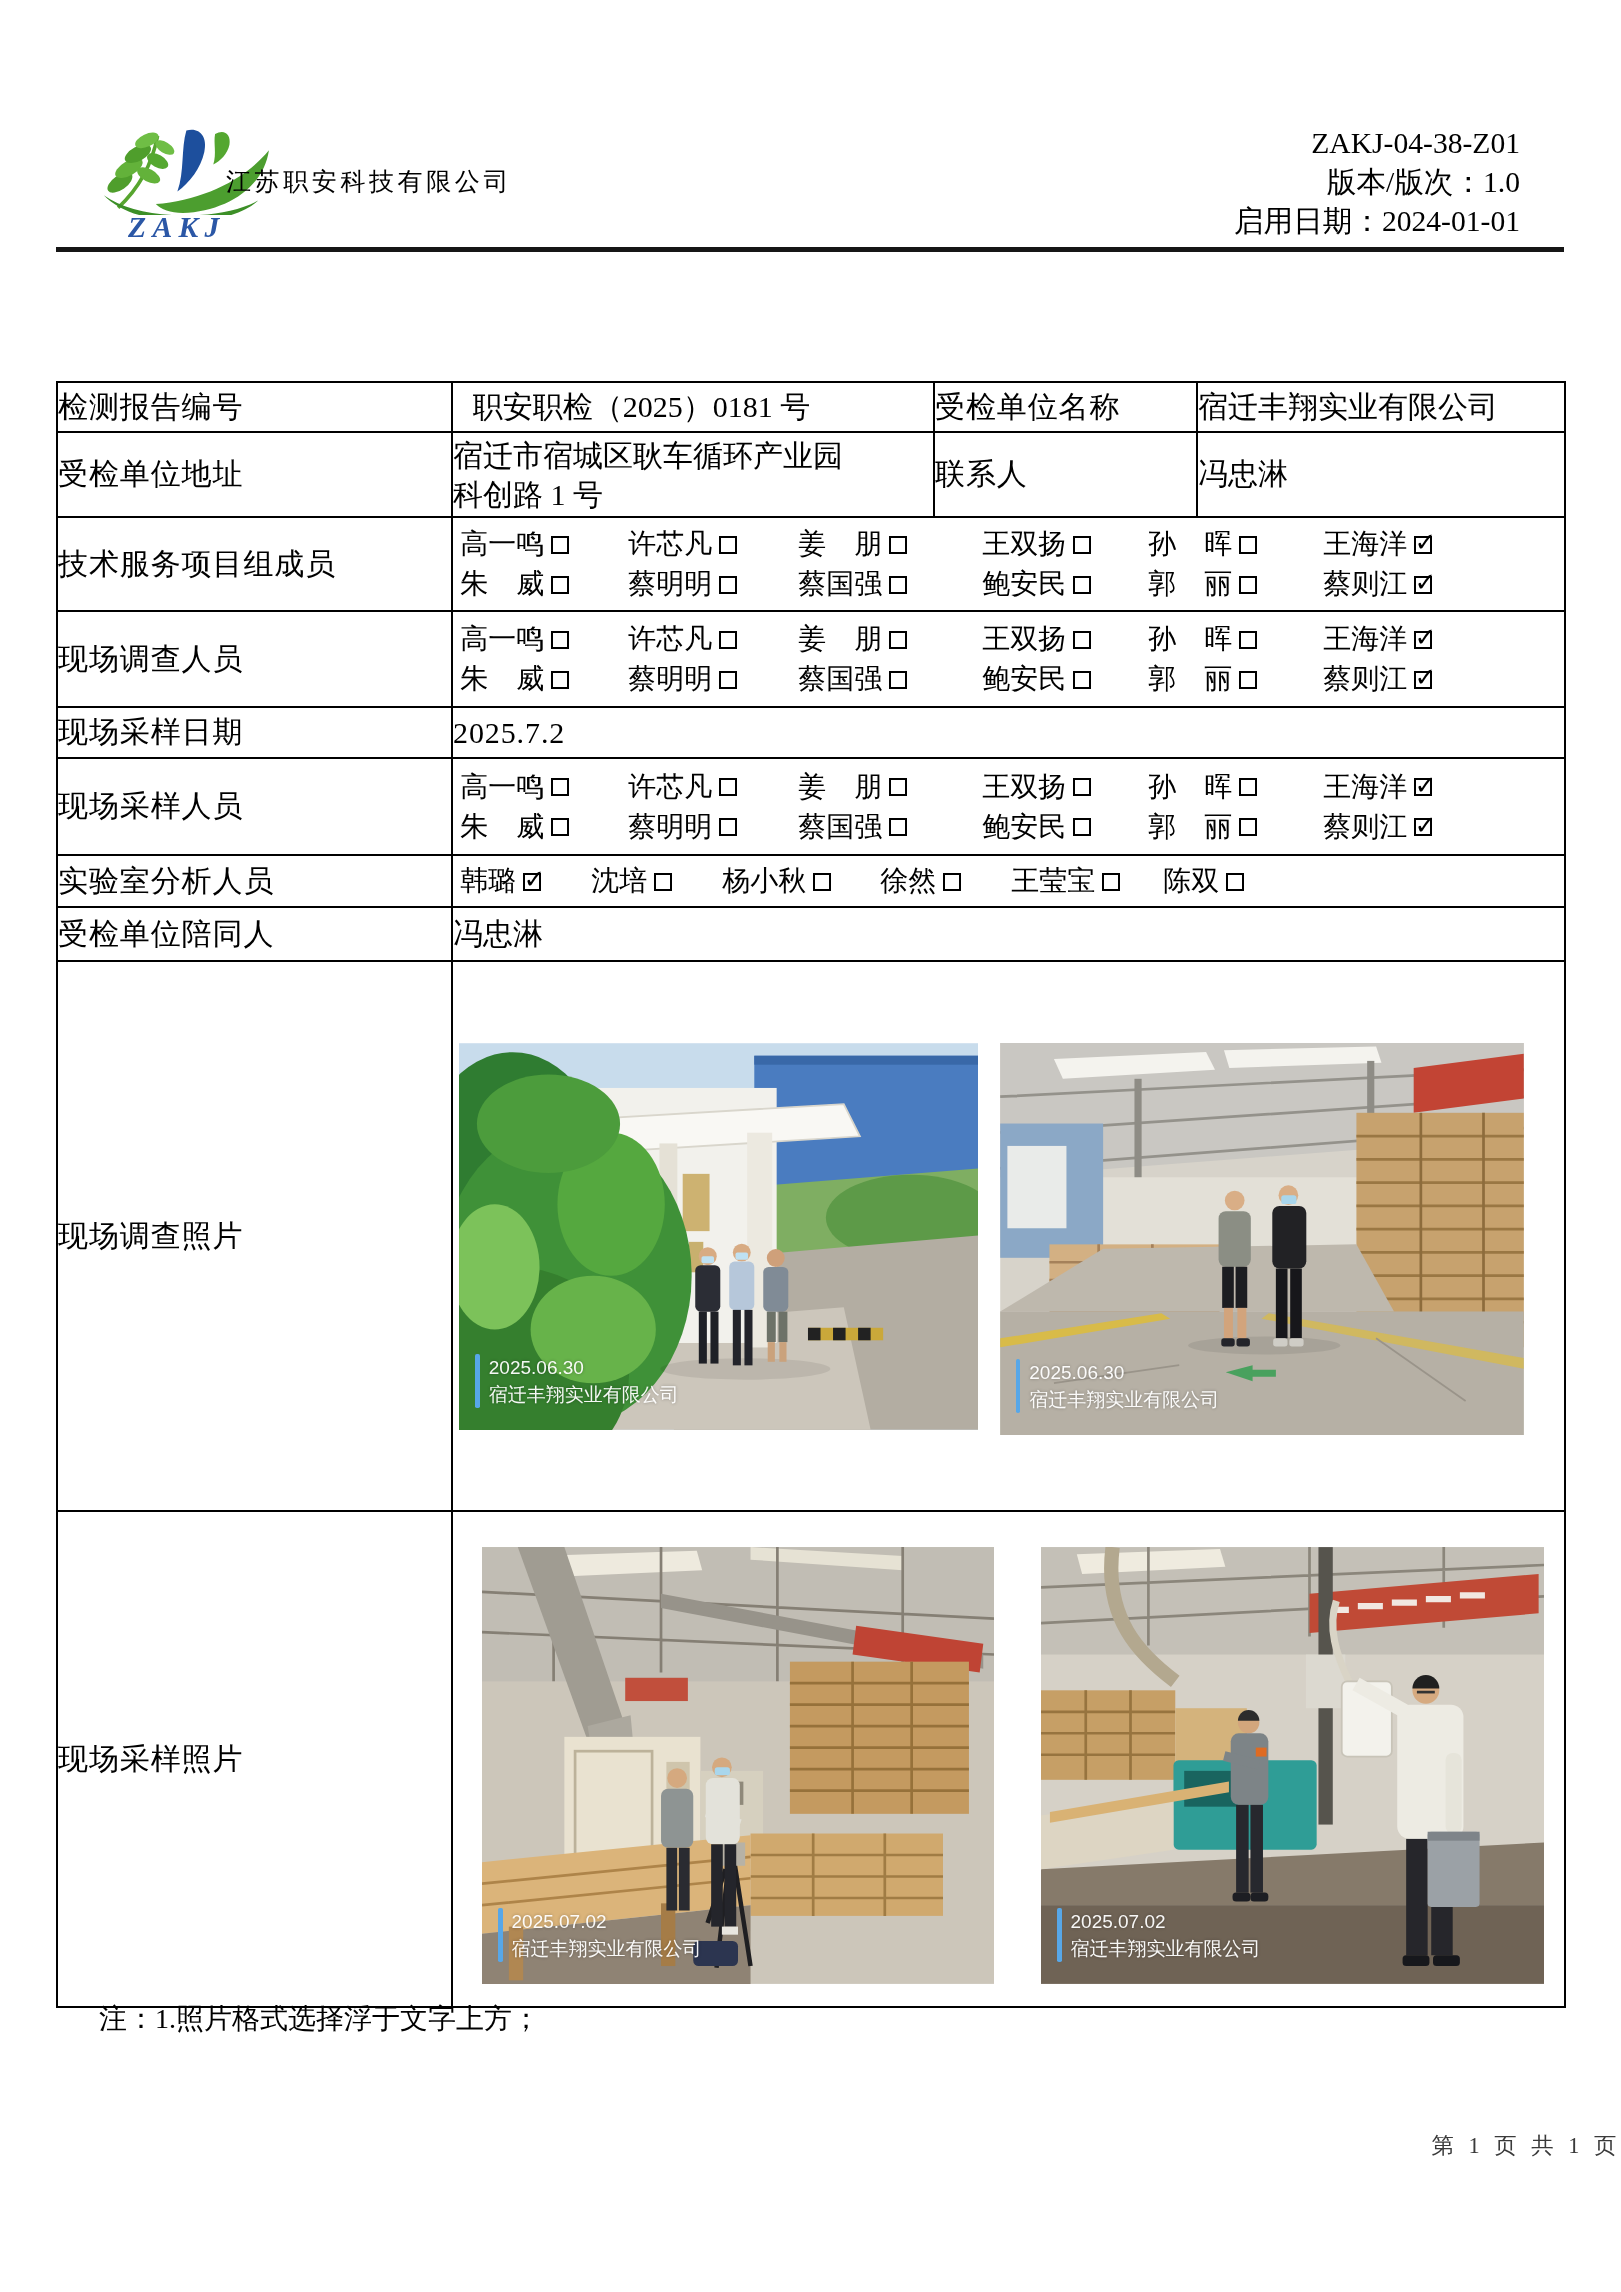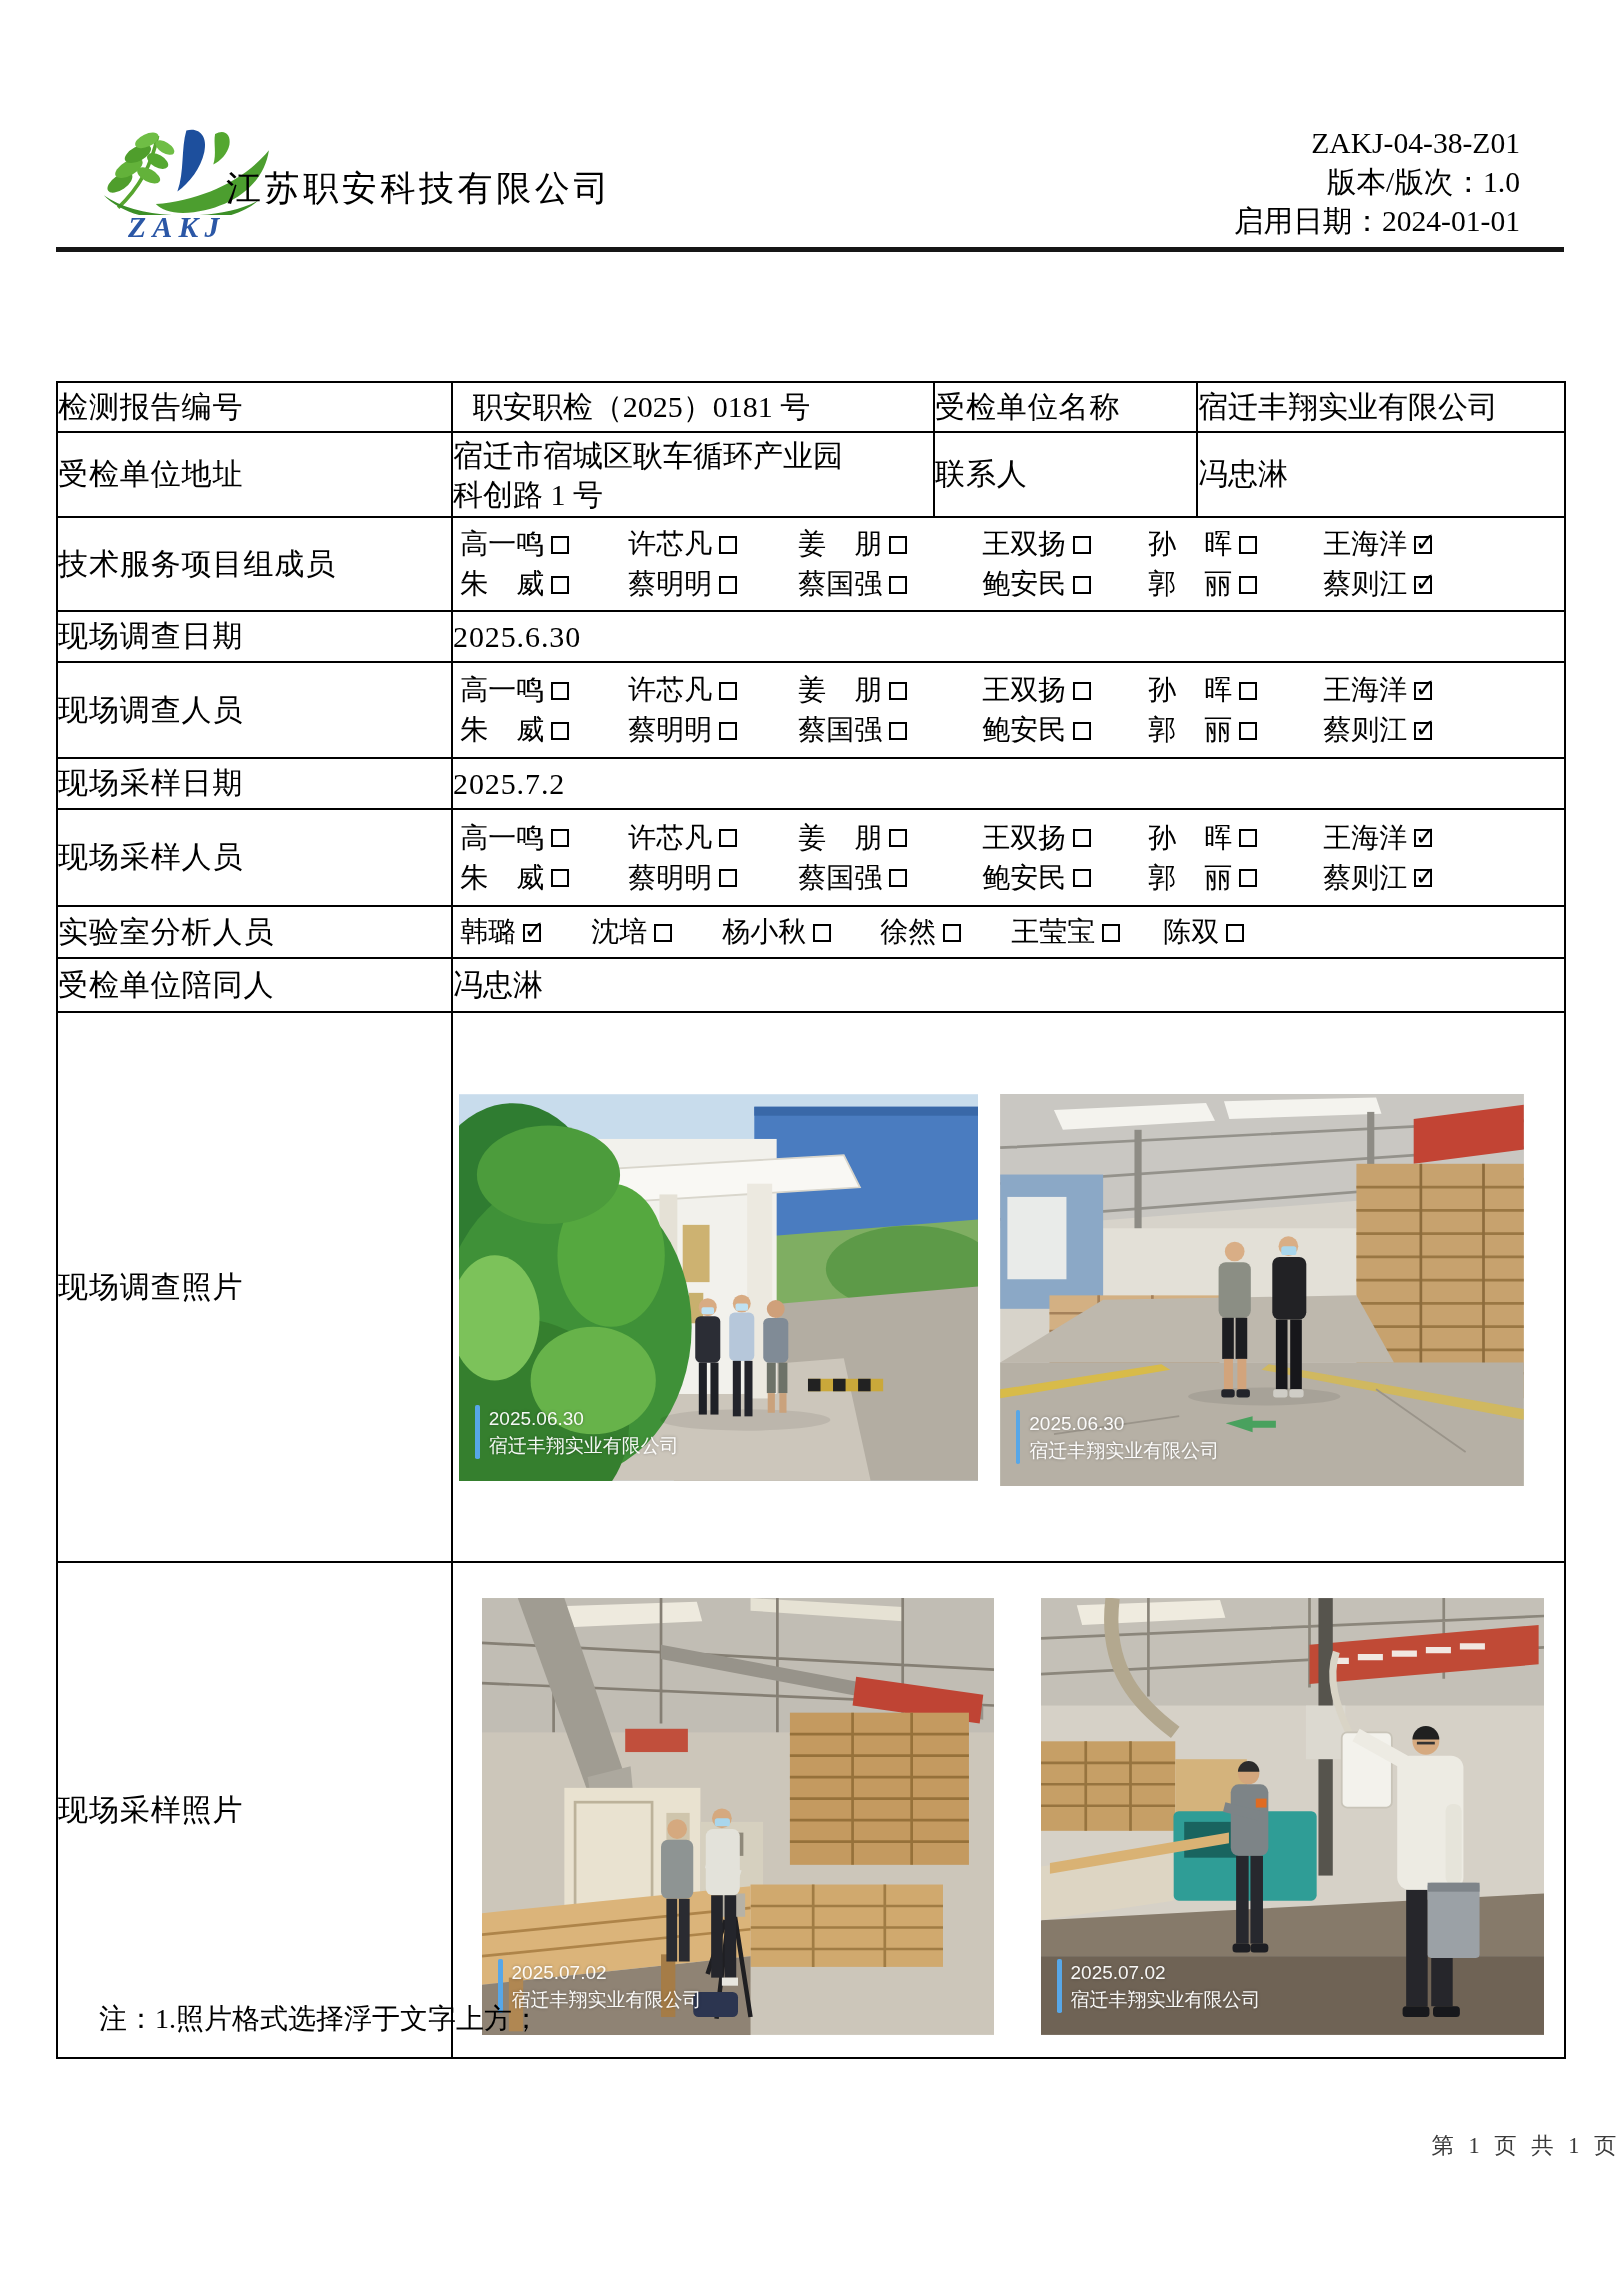--- a/index.html
+++ b/index.html
@@ -5,21 +5,21 @@
   *{box-sizing:border-box;margin:0;padding:0}
   html,body{background:#ffffff}
   .page{position:relative;width:1621px;height:2293px;background:#fff;color:#000;
         font-family:"Liberation Serif",serif;overflow:hidden}
 
   
   .logo{position:absolute;left:93px;top:125px;width:206px}
   .logo svg{display:block}
   .logo-zakj{font-family:"Liberation Serif",serif;font-style:italic;font-weight:bold;
              font-size:29.6px;color:#2b57a6;letter-spacing:6.3px;margin:-3.6px 0 0 35px}
-  .company{position:absolute;left:226px;top:165px;font-size:35px;letter-spacing:3.6px}
+  .company{position:absolute;left:226px;top:165px;font-size:25px;letter-spacing:3.6px}
   .doc-meta{position:absolute;right:101px;top:124px;text-align:right;
             font-size:29.6px;line-height:39px}
   .header-rule{position:absolute;left:56px;top:247px;width:1508px;height:4.5px;background:#161616}
 
   
   .title{position:absolute;left:0;top:294px;width:1621px;text-align:center;
          font-family:"Liberation Sans",sans-serif;font-weight:bold;font-size:45px;letter-spacing:2.7px}
 
   
   .main-table{position:absolute;left:56px;top:381px;width:1508px;
@@ -135,24 +135,20 @@
           <span class="m"><span class="mn">朱　威</span><span class="cb"></span></span>
           <span class="m"><span class="mn">蔡明明</span><span class="cb"></span></span>
           <span class="m"><span class="mn">蔡国强</span><span class="cb"></span></span>
           <span class="m"><span class="mn">鲍安民</span><span class="cb"></span></span>
           <span class="m"><span class="mn">郭　丽</span><span class="cb"></span></span>
           <span class="m"><span class="mn">蔡则江</span><span class="cb checked"></span></span>
         </div>
       </td>
     </tr>
 
-    <tr class="r4">
-      <td class="label">现场调查日期</td>
-      <td class="value date" colspan="3">2025.6.30</td>
-    </tr>
 
     <tr class="r5">
       <td class="label">现场调查人员</td>
       <td class="members-cell" colspan="3">
         <div class="mline">
           <span class="m"><span class="mn">高一鸣</span><span class="cb"></span></span>
           <span class="m"><span class="mn">许芯凡</span><span class="cb"></span></span>
           <span class="m"><span class="mn">姜　朋</span><span class="cb"></span></span>
           <span class="m"><span class="mn">王双扬</span><span class="cb"></span></span>
           <span class="m"><span class="mn">孙　晖</span><span class="cb"></span></span>

